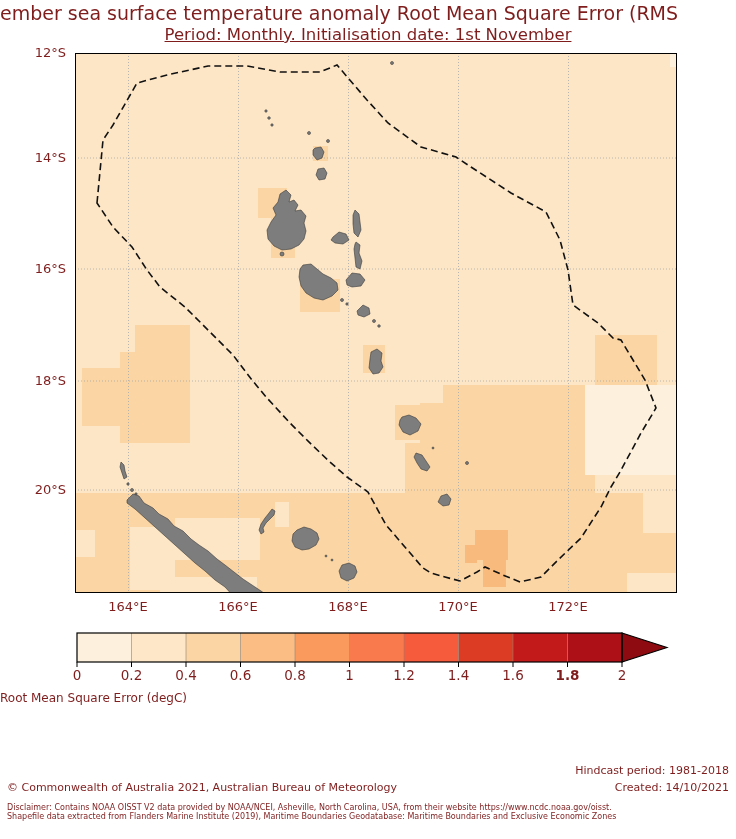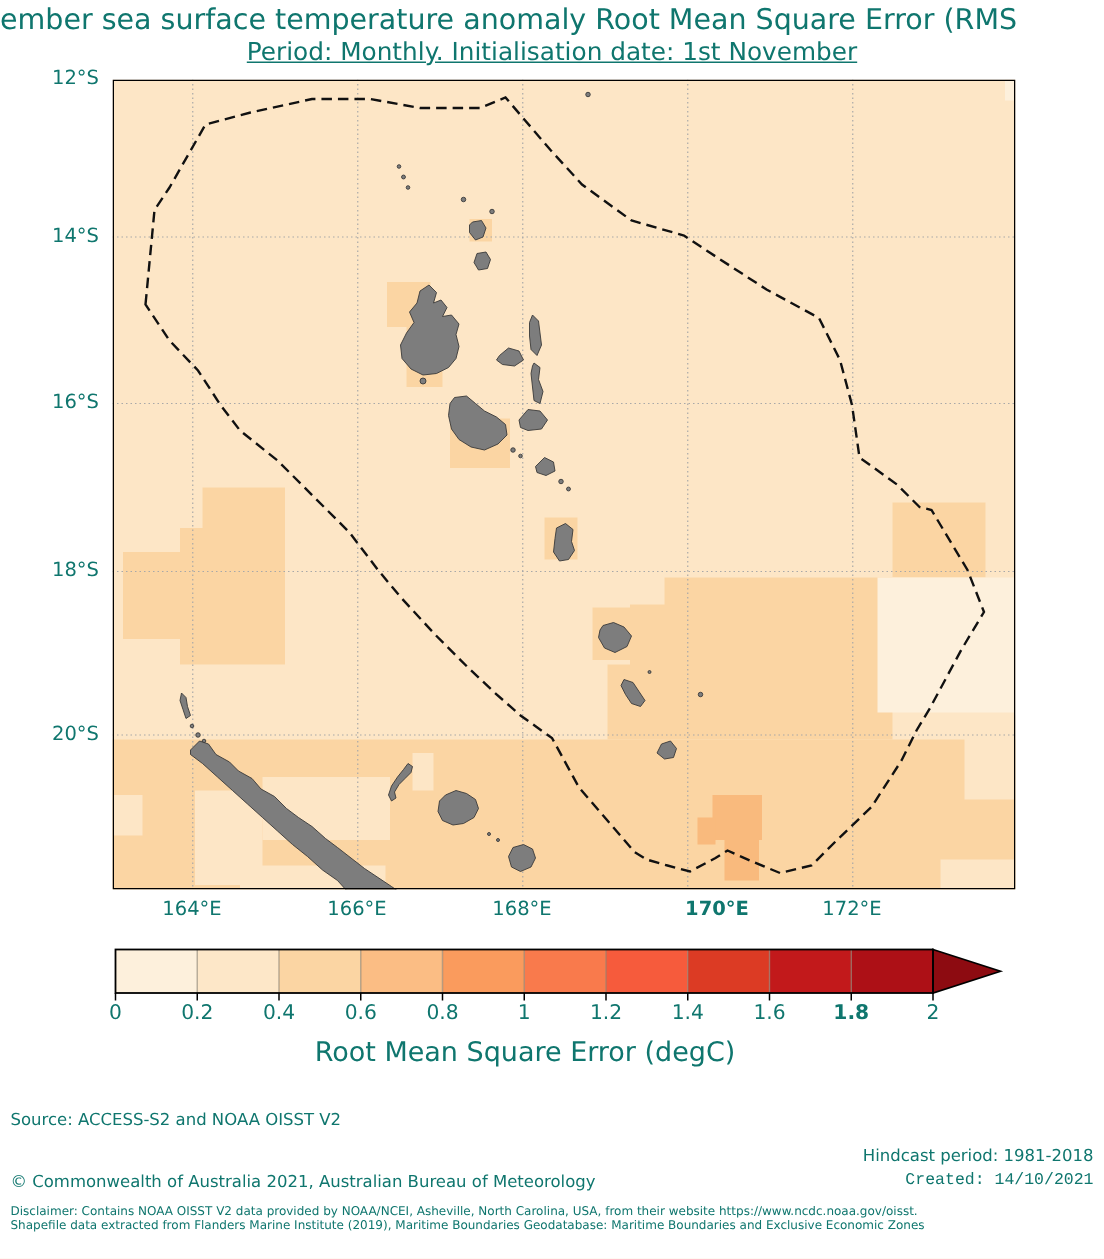--- a/index.html
+++ b/index.html
@@ -1,24 +1,24 @@
 <!DOCTYPE html>
 <html><head>
 <meta charset="utf-8">
 <style>
   html,body{margin:0;padding:0;background:#ffffff;}
   .page{position:relative;width:736px;height:839px;background:#ffffff;overflow:hidden;
-        font-family:"DejaVu Sans","Liberation Sans",sans-serif;color:#0f766e;}
+        font-family:"DejaVu Sans","Liberation Sans",sans-serif;color:#7f1d1d;}
   .abs{position:absolute;}
   .title1{left:0;top:2px;width:736px;font-size:19px;white-space:nowrap;overflow:hidden;}
   .title2{left:0;top:25px;width:736px;font-size:16.5px;text-align:center;white-space:nowrap;text-decoration:underline;}
   .lat-lab{left:14px;width:52px;text-align:right;font-size:13px;height:16px;line-height:16px;}
   .lon-lab{top:599px;font-size:13px;transform:translateX(-50%);white-space:nowrap;}
   .cb-tick{top:667px;font-size:13.5px;transform:translateX(-50%);white-space:nowrap;}
-  .cb-label{left:0;top:691px;width:700px;text-align:center;font-size:18px;}
+  .cb-label{left:0;top:691px;width:700px;font-size:12px;}
   .ft{font-size:11px;white-space:nowrap;}
   .disc{font-size:8px;line-height:9.5px;white-space:nowrap;}
   svg{display:block;}
 </style>
 </head>
 <body>
 
 <div class="page">
 
   <div class="abs title1">ember sea surface temperature anomaly Root Mean Square Error (RMS</div>
@@ -134,21 +134,21 @@
         <polygon points="267,512 274,510 280,513 282,519 279,525 272,528 266,525 264,518"></polygon>
       </g>
 
       <rect x="0.5" y="0.5" width="601" height="539" fill="none" stroke="#000000" stroke-width="1"></rect>
     </svg>
   </div>
 
   <div class="abs lon-lab" style="left:128px;">164°E</div>
   <div class="abs lon-lab" style="left:238px;">166°E</div>
   <div class="abs lon-lab" style="left:348px;">168°E</div>
-  <div class="abs lon-lab" style="left:478px;font-weight:bold;">170°E</div>
+  <div class="abs lon-lab" style="left:458px;">170°E</div>
   <div class="abs lon-lab" style="left:568px;">172°E</div>
 
   <div class="abs" style="left:0;top:620px;width:736px;height:50px;">
     <svg width="736" height="50" viewBox="0 0 736 50">
       <g>
         <rect x="77" y="13" width="54.5" height="29" fill="#fdf0dc"></rect>
         <rect x="131.5" y="13" width="54.5" height="29" fill="#fde7c8"></rect>
         <rect x="186" y="13" width="54.5" height="29" fill="#fbd5a3"></rect>
         <rect x="240.5" y="13" width="54.5" height="29" fill="#fbbd84"></rect>
         <rect x="295" y="13" width="54.5" height="29" fill="#fa9b5d"></rect>
@@ -194,21 +194,20 @@
   <div class="abs cb-tick" style="left:295px;">0.8</div>
   <div class="abs cb-tick" style="left:349.5px;">1</div>
   <div class="abs cb-tick" style="left:404px;">1.2</div>
   <div class="abs cb-tick" style="left:458.5px;">1.4</div>
   <div class="abs cb-tick" style="left:513px;">1.6</div>
   <div class="abs cb-tick" style="left:567.5px;font-weight:bold;">1.8</div>
   <div class="abs cb-tick" style="left:622px;">2</div>
 
   <div class="abs cb-label">Root Mean Square Error (degC)</div>
 
-  <div class="abs ft" style="left:7px;top:740px;">Source: ACCESS-S2 and NOAA OISST V2</div>
   <div class="abs ft" style="left:7px;top:781px;">© Commonwealth of Australia 2021, Australian Bureau of Meteorology</div>
   <div class="abs ft" style="right:7px;top:764px;text-align:left;">Hindcast period: 1981-2018</div>
-  <div class="abs ft" style="right:7px;top:781px;text-align:right;font-family:Liberation Mono, monospace;">Created: 14/10/2021</div>
+  <div class="abs ft" style="right:7px;top:781px;text-align:right;">Created: 14/10/2021</div>
 
   <div class="abs disc" style="left:7px;top:803px;">Disclaimer: Contains NOAA OISST V2 data provided by NOAA/NCEI, Asheville, North Carolina, USA, from their website https://www.ncdc.noaa.gov/oisst.</div>
   <div class="abs disc" style="left:7px;top:812px;">Shapefile data extracted from Flanders Marine Institute (2019), Maritime Boundaries Geodatabase: Maritime Boundaries and Exclusive Economic Zones</div>
 
 </div>
 
 </body></html>

